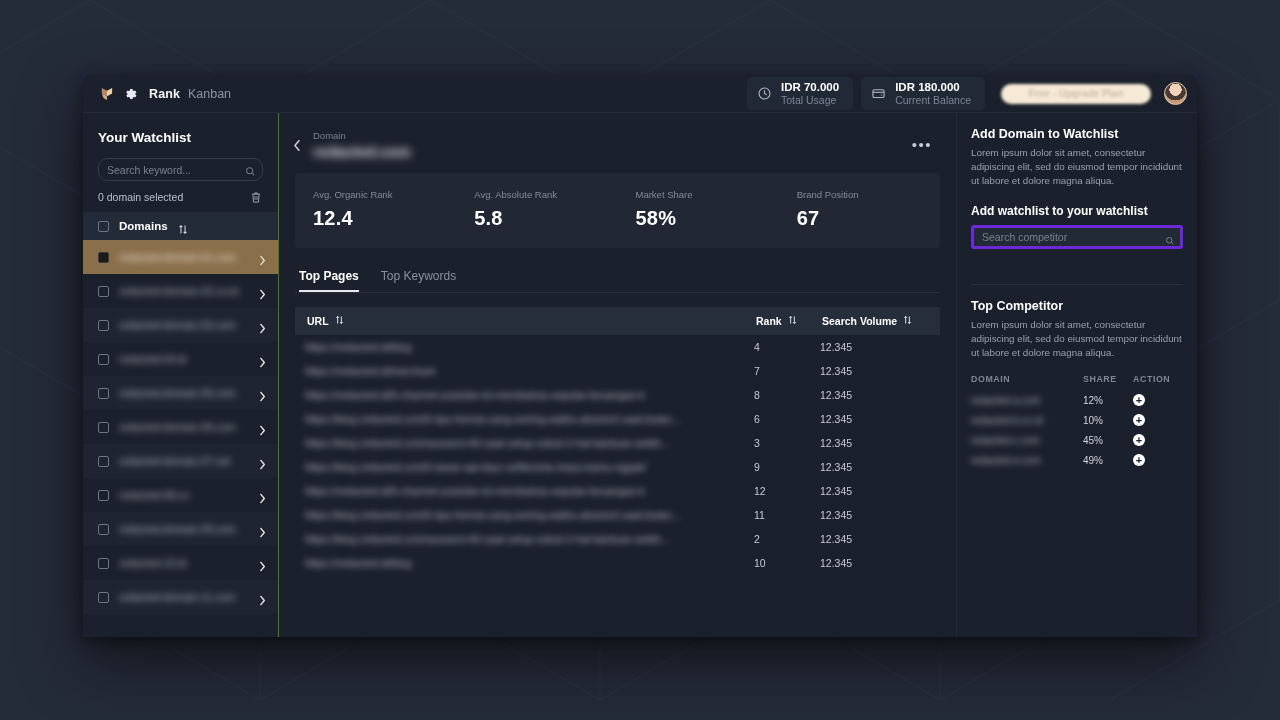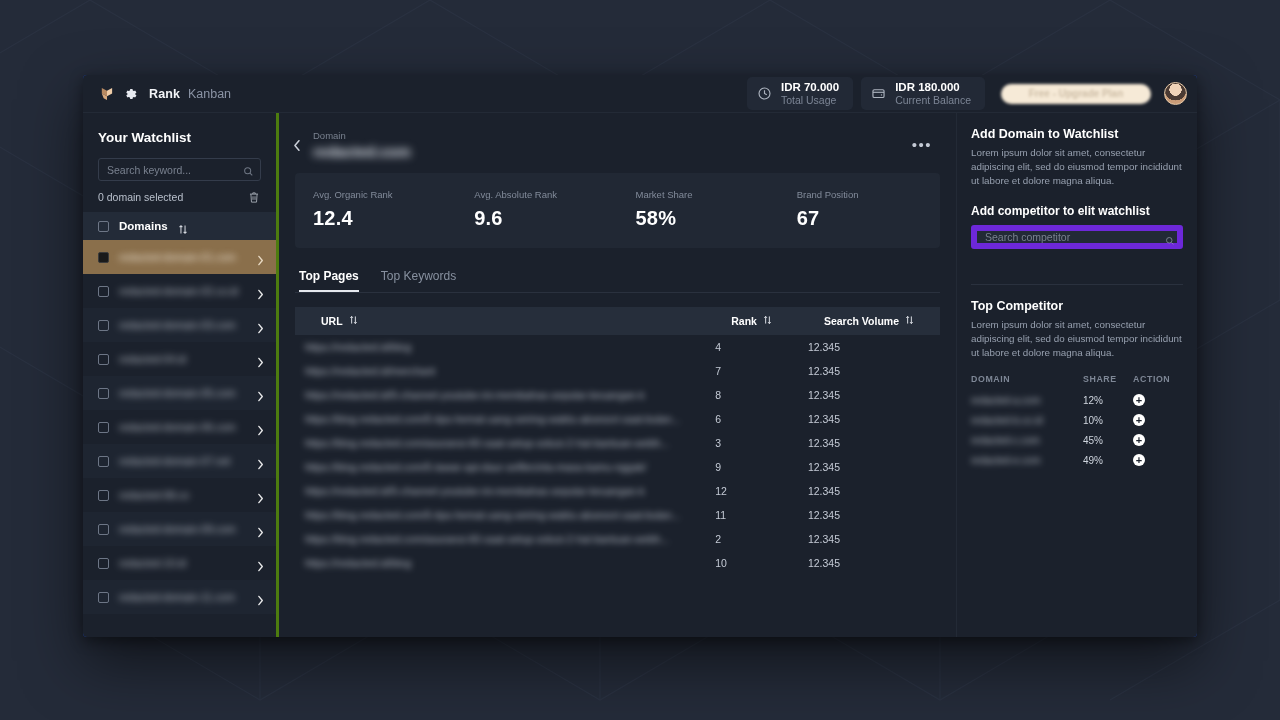--- a/index.html
+++ b/index.html
@@ -76,34 +76,34 @@
     flex: 0 0 auto;
   }
 
   
   #body-row { flex: 1 1 auto; display: flex; min-height: 0; }
 
   
   #sidebar {
     width: 196px; flex: 0 0 196px;
     background: #1b212c;
-    border-right: 3px solid #4d7c0f;
+    border-right: 1px solid #4d7c0f;
     display: flex; flex-direction: column;
     min-height: 0;
   }
   #watchlist-title {
     color: #fff; font-size: 13.5px; font-weight: 700;
     padding: 17px 0 0 15px;
   }
   .search-wrap { padding: 13px 15px 0 15px; position: relative; }
   .search-box {
     width: 100%; height: 23px;
     background: transparent;
     border: 1px solid #343c4b;
-    border-radius: 3px;
+    border-radius: 9px;
     color: #9aa3b2; font-size: 10.5px;
     font-family: "Liberation Sans", sans-serif;
     padding: 0 22px 0 8px;
   }
   .search-box::placeholder { color: #79818f; }
   .search-ico { position:absolute; right: 22px; top: 18px; width:11px;height:11px; opacity:.65;}
 
   #selected-row {
     display:flex;align-items:flex-end;justify-content:space-between;
     padding: 9px 16px 9px 15px;
@@ -185,21 +185,21 @@
     font-size: 12px; padding-bottom: 9px; cursor:pointer;
     color:#8891a0; font-weight:400;
   }
   .tab.active { color:#fff; font-weight:700; box-shadow: inset 0 -2px 0 0 #e6e9ee; }
 
   #table-wrap { margin: 14px 16px 0 16px; }
   table.pages { width:100%; border-collapse:collapse; }
   table.pages thead th {
     background: #262e3b;
     color:#ffffff; font-size:10.5px; font-weight:700;
-    text-align:left; padding: 8px 26px;
+    text-align:left; padding: 8px 12px;
     white-space: nowrap;
   }
   table.pages thead th .th-in { display:inline-flex; align-items:center; gap:6px;}
   table.pages tbody td {
     padding: 6px 10px; font-size:10.5px; color:#c5cbd6;
     border-bottom: none;
   }
   td.url-cell div {
     filter: blur(3.3px);
     color:#cdd3dd; white-space:nowrap; overflow:hidden;
@@ -214,21 +214,21 @@
     background: #1b212c;
     display:flex;flex-direction:column;
   }
   .rp-section { padding: 14px 14px 0 14px; }
   .rp-title { color:#fff; font-size:12.5px; font-weight:700; margin-bottom:5px;}
   .rp-desc  { color:#97a0af; font-size:9.8px; line-height:14px; }
   .rp-sub   { color:#fff; font-size:12px; font-weight:700; margin: 16px 0 7px 0;}
   .comp-search-wrap { position:relative; }
   .comp-search {
     width:100%; height:24px;
-    background:#222a36; border:6px solid #6d28d9; border-radius:3px;
+    background:#222a36; border:3px solid #6d28d9; border-radius:3px;
     color:#98a1b0; font-size:10.5px;
     font-family:"Liberation Sans", sans-serif;
     padding: 0 24px 0 8px;
   }
   .comp-search::placeholder{ color:#79818f;}
   .comp-search-ico { position:absolute; right:8px; top:7px; width:10px;height:10px;opacity:.7;}
 
   #rp-divider { height:1px; background:#2a313e; margin: 35px 14px 0 14px; }
 
   .comp-table { width:100%; border-collapse:collapse; margin-top: 10px;}
@@ -459,21 +459,21 @@
         <span class="dots">•••</span>
       </div>
 
       <div id="stats-card">
           <div class="stat-cell">
             <div class="sc-label">Avg. Organic Rank</div>
             <div class="sc-value">12.4</div>
           </div>
           <div class="stat-cell">
             <div class="sc-label">Avg. Absolute Rank</div>
-            <div class="sc-value">9.6</div>
+            <div class="sc-value">5.8</div>
           </div>
           <div class="stat-cell">
             <div class="sc-label">Market Share</div>
             <div class="sc-value">58%</div>
           </div>
           <div class="stat-cell">
             <div class="sc-label">Brand Position</div>
             <div class="sc-value">67</div>
           </div>
         </div>
@@ -595,21 +595,21 @@
               </tr>
             </tbody>
         </table>
       </div>
     </div>
 
     <div id="right">
       <div class="rp-section">
         <div class="rp-title">Add Domain to Watchlist</div>
         <div class="rp-desc">Lorem ipsum dolor sit amet, consectetur adipiscing elit, sed do eiusmod tempor incididunt ut labore et dolore magna aliqua.</div>
-        <div class="rp-sub">Add competitor to elit watchlist</div>
+        <div class="rp-sub">Add watchlist to your watchlist</div>
         <div class="comp-search-wrap">
           <input class="comp-search" placeholder="Search competitor" style="">
           <span class="comp-search-ico">
             <svg viewBox="0 0 16 16" width="10" height="10" fill="none" stroke="#9aa3b2" stroke-width="1.6">
               <circle cx="6.8" cy="6.8" r="4.4"></circle>
                 <path d="M10.2 10.2l3.3 3.3"></path>
             </svg>
           </span>
         </div>
       </div>

